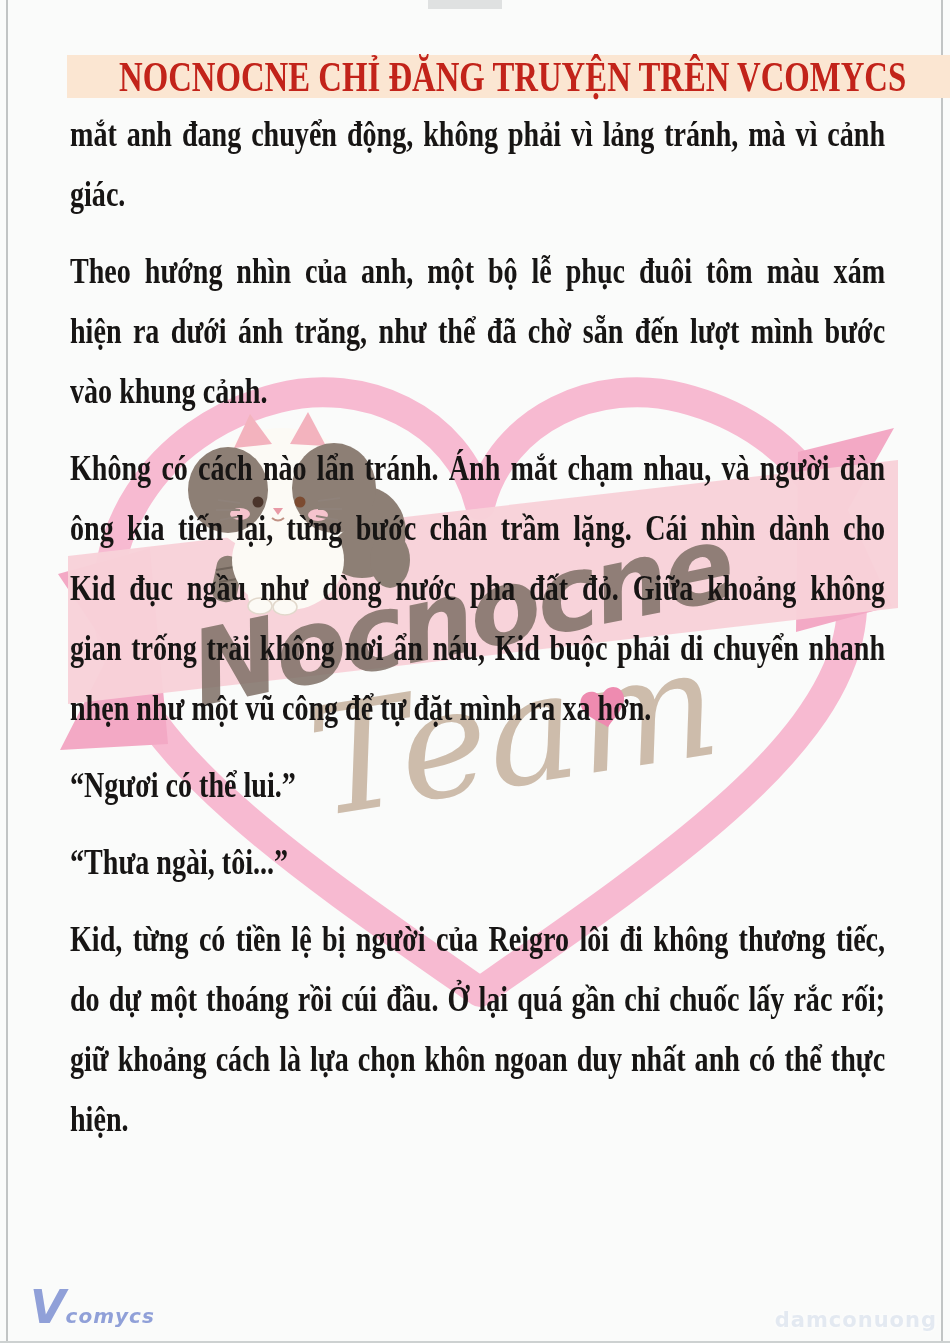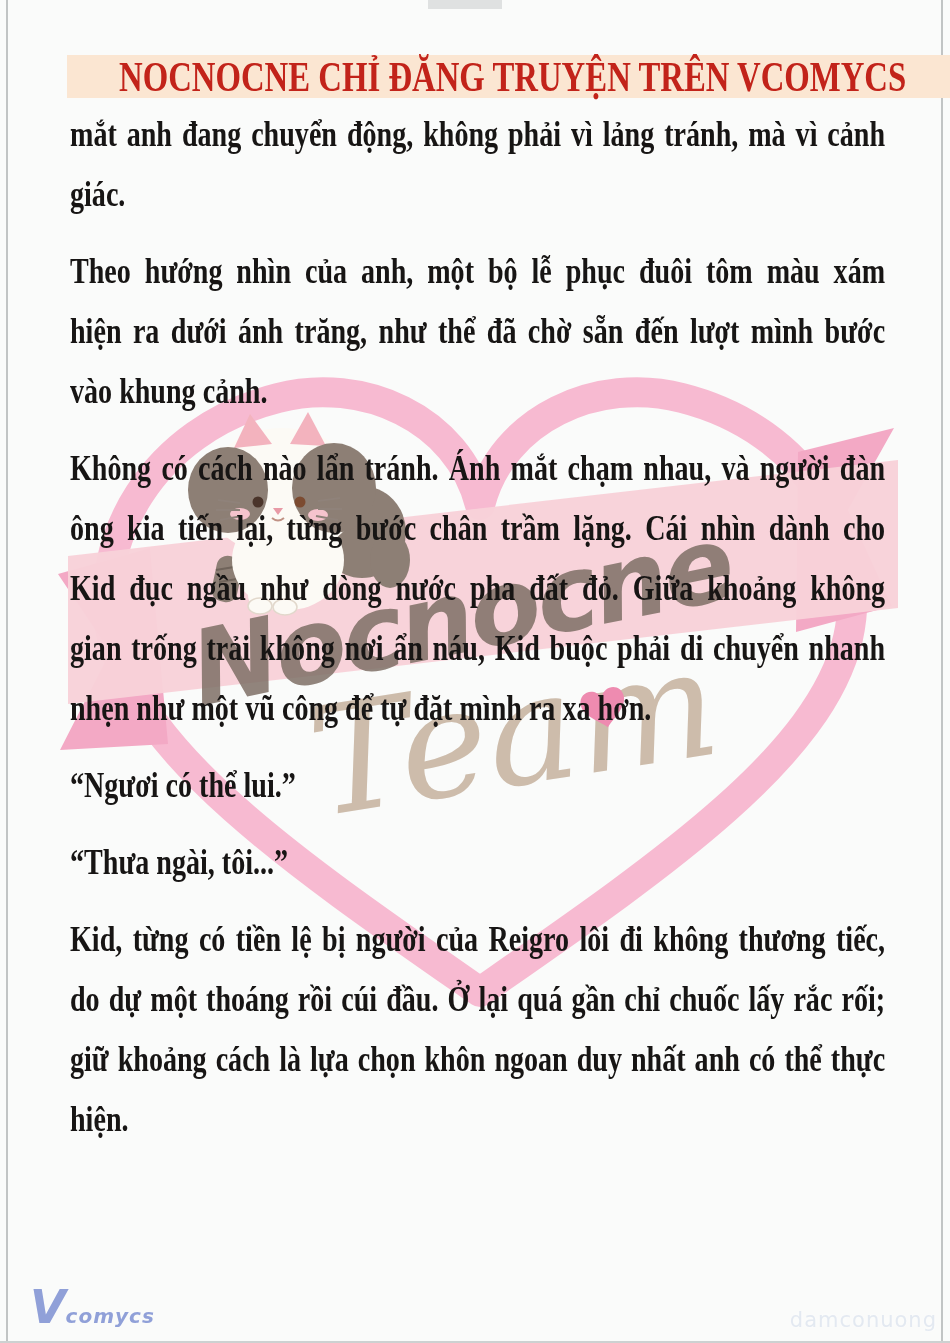--- a/index.html
+++ b/index.html
@@ -27,21 +27,21 @@
         transform:scaleX(0.78);transform-origin:0 50%;white-space:nowrap;}
   .line.j{text-align:justify;text-align-last:justify;white-space:normal;}
   .line.l{text-align:left;}
 
   
   .logo{position:absolute;left:30px;top:1284px;z-index:3;display:flex;align-items:baseline;
         color:var(--logo_blue);font-family:"DejaVu Sans",sans-serif;font-style:italic;font-weight:bold;}
   .logo .v{font-size:46px;line-height:1;}
   .logo .rest{font-size:20px;letter-spacing:1px;}
   .corner-mark{position:absolute;right:13px;top:1308px;z-index:3;
-        font-family:"DejaVu Sans",sans-serif;font-weight:normal;font-size:21px;letter-spacing:1px;
+        font-family:"DejaVu Sans",sans-serif;font-weight:bold;font-size:21px;letter-spacing:1px;
         color:var(--corner_mark_gray);text-shadow:0 0 6px #ffffff;}
 </style>
 </head>
 <body>
 
 <div class="edge left"></div>
 <div class="edge right"></div>
 <div class="edge-bottom"></div>
 <div class="top-tab"></div>
 

